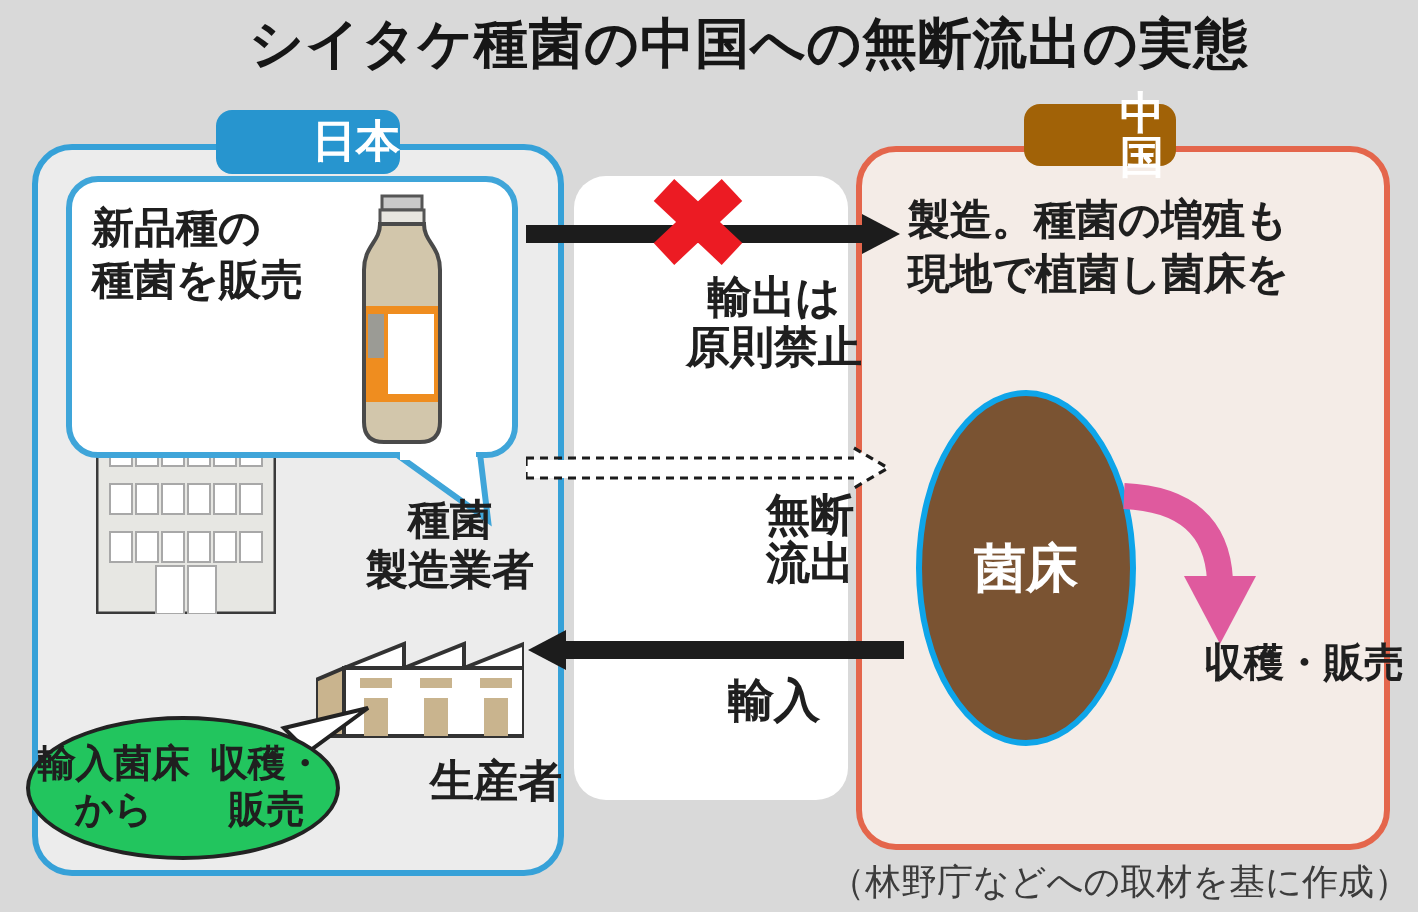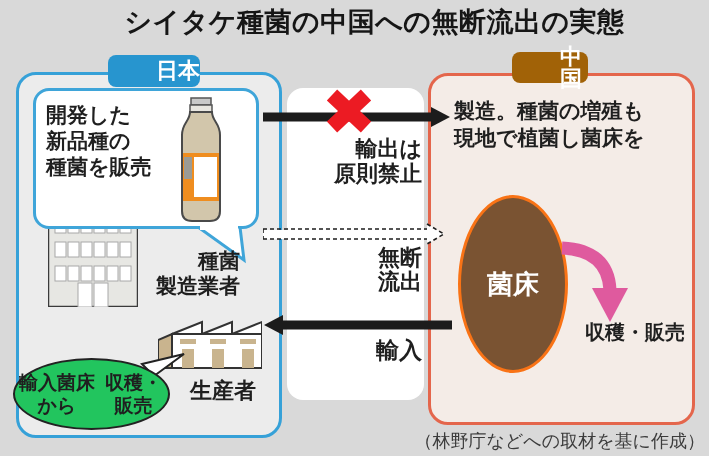--- a/index.html
+++ b/index.html
@@ -35,37 +35,37 @@
   .tag-china{ left:512px; top:52px; width:76px; height:31px; background:#a16207; }
   .bubble{
     left:33px; top:88px; width:226px; height:141px;
     background:#ffffff; border:3px solid #3fa5d9; border-radius:16px; z-index:3;
   }
   .bubble-text{
     left:46px; top:102px; z-index:5;
     font-size:21px; font-weight:bold; line-height:26px;
   }
   .bubble-text span, .stack span{ display:block; }
-  .stack{ font-weight:bold; text-align:right; z-index:5; }
+  .stack{ font-weight:bold; text-align:center; z-index:5;margin-left:32px; }
   .mfr-label{ left:146px; top:248px; width:94px; font-size:21px; line-height:25px; }
   .producer-label{ left:176px; top:376px; width:80px; font-size:22px; }
   .ellipse{
     left:13px; top:358px; width:157px; height:72px;
     background:#22c55e; border:2.5px solid #222222; border-radius:50%;
     display:flex; flex-direction:row; align-items:center; justify-content:center;
     z-index:5; font-size:19px; font-weight:bold; line-height:23px; text-align:center;
   }
   .exportban-text{ left:288px; top:136px; width:134px; font-size:22px; line-height:25px; }
   .unauth-text{ left:288px; top:246px; width:134px; font-size:22px; line-height:24px;padding-left:36px; }
   .import-text{ left:288px; top:335px; width:134px; font-size:23px; }
   .china-desc{ left:454px; top:97px; width:240px; font-size:21px; font-weight:bold; line-height:27px; z-index:5; }
   .china-desc span{ display:block; }
   .bed-oval{
     left:458px; top:195px; width:110px; height:178px;
-    background:#7a5332; border:3px solid #f97316; border-radius:50%;
+    background:#7a5332; border:3px solid #0ea5e9; border-radius:50%;
     display:flex; align-items:center; justify-content:center;
     color:#ffffff; font-size:26px; font-weight:bold; z-index:4;
   }
   .harvest-text{ left:555px; top:320px; width:130px; font-size:20px; line-height:25px; }
   .attribution{
     right:4px; top:429px; font-size:18px; color:#3c3c3c; z-index:6;
   }
   svg.abs{ z-index:4; }
   svg.z5{ z-index:5; }
   svg.z2{ z-index:2; }
@@ -83,21 +83,20 @@
   <div class="abs box box-china"></div>
   <div class="abs tag tag-japan">日本</div>
   <div class="abs tag tag-china">中国</div>
 
   <div class="abs bubble"></div>
   <svg class="abs z5" style="left:192px;top:226px;" width="60" height="38">
     <polygon points="6,1 48,1 52,34" fill="#ffffff" stroke="#3fa5d9" stroke-width="3"></polygon>
     <rect x="8" y="0" width="38" height="4" fill="#ffffff"></rect>
   </svg>
   <div class="abs bubble-text">
-    <span>開発した</span>
     <span>新品種の</span>
     <span>種菌を販売</span>
   </div>
 
   <svg class="abs z5" style="left:178px;top:97px;" width="46" height="126" viewBox="0 0 46 126">
     <rect x="13" y="1" width="20" height="7" fill="#c9c9c9" stroke="#555" stroke-width="1.5"></rect>
     <rect x="12" y="8" width="22" height="7" fill="#e8e6e0" stroke="#555" stroke-width="1.5"></rect>
     <path d="M12,15 C12,24 4,26 4,38 L4,114 Q4,124 14,124 L32,124 Q42,124 42,114 L42,38 C42,26 34,24 34,15 Z" fill="#d2c6ab" stroke="#4a4a4a" stroke-width="2"></path>
     <rect x="5" y="56" width="36" height="48" fill="#ef8d1f"></rect>
     <rect x="6" y="60" width="8" height="22" fill="#9b9b95"></rect>

